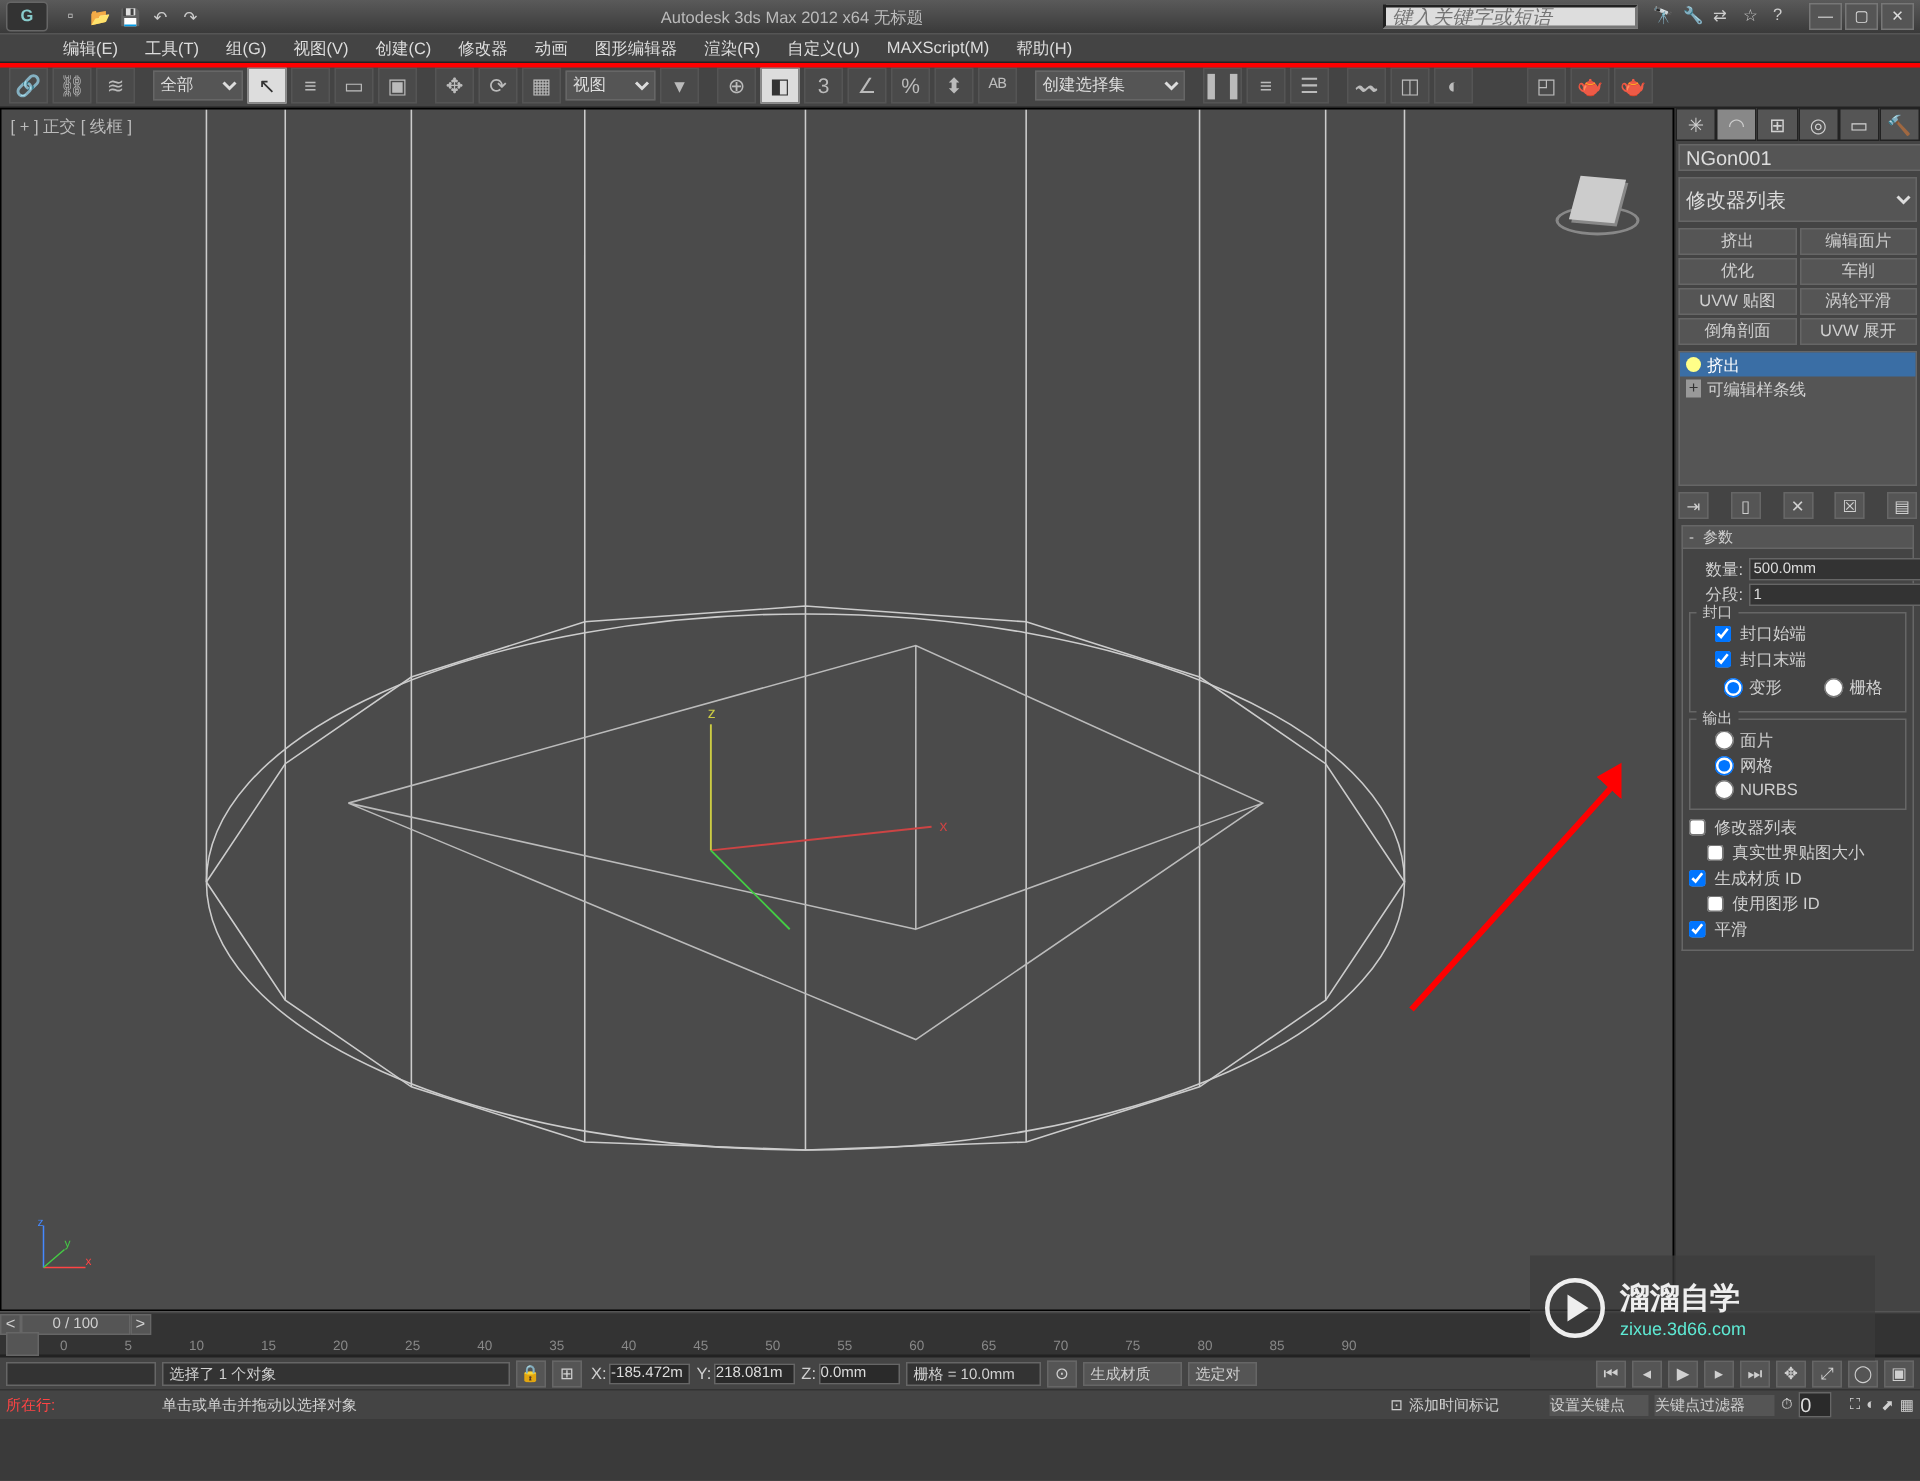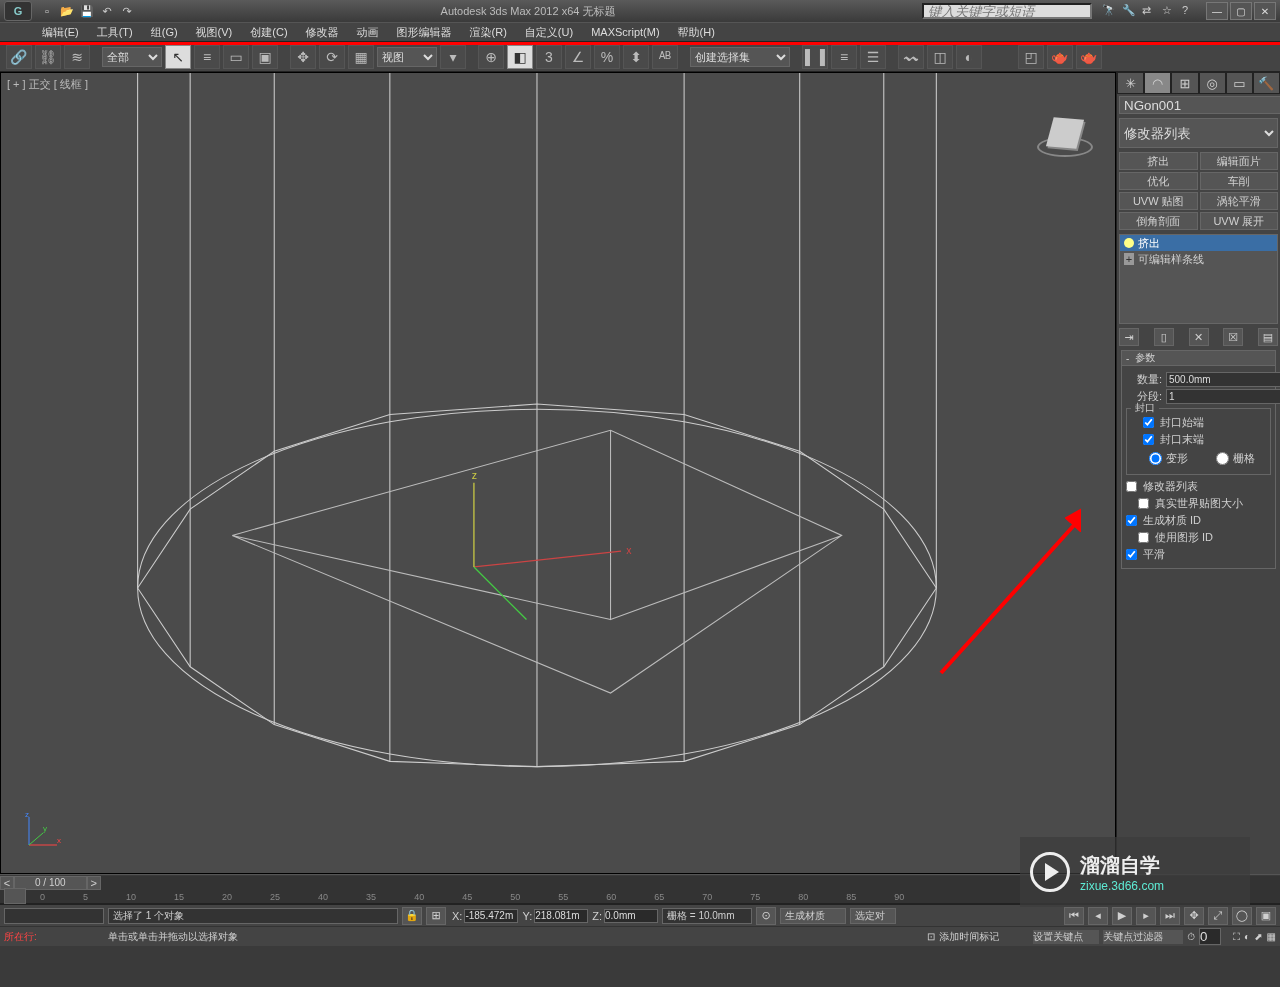--- a/index.html
+++ b/index.html
@@ -285,20 +285,35 @@
             <span class="radio">
                 <input type="radio" checked="" style="">
                 <span>变形</span>
               </span>
             <span class="radio">
                 <input type="radio" style="">
                 <span>栅格</span>
               </span>
           </div>
         </div>
+        <div class="grp">
+          <div class="gt">输出</div>
+          <div class="radio">
+              <input type="radio" style="">
+              <span>面片</span>
+            </div>
+          <div class="radio">
+              <input type="radio" checked="" style="">
+              <span>网格</span>
+            </div>
+          <div class="radio">
+              <input type="radio" style="">
+              <span>NURBS</span>
+            </div>
+        </div>
         <div class="chk" style="margin-left:0">
             <input type="checkbox" style="">
             <span>修改器列表</span>
           </div>
         <div class="chk" style="margin-left:12px">
             <input type="checkbox" style="">
             <span>真实世界贴图大小</span>
           </div>
         <div class="chk" style="margin-left:0">
             <input type="checkbox" checked="" style="">
@@ -341,21 +356,21 @@
   <span>65</span>
   <span>70</span>
   <span>75</span>
   <span>80</span>
   <span>85</span>
   <span>90</span>
 </div>
 
 <div class="status">
   <div class="box" style="width:100px"></div>
-  <div class="box" style="width:290px">选择了 1 个对象</div>
+  <div class="box" style="width:232px">选择了 1 个对象</div>
   <div class="ico">🔒</div>
   <div class="ico">⊞</div>
   <div class="xyz">
     <div class="co">
         <span>X:</span>
         <input value="-185.472m" style="">
       </div>
     <div class="co">
         <span>Y:</span>
         <input value="218.081m" style="">

